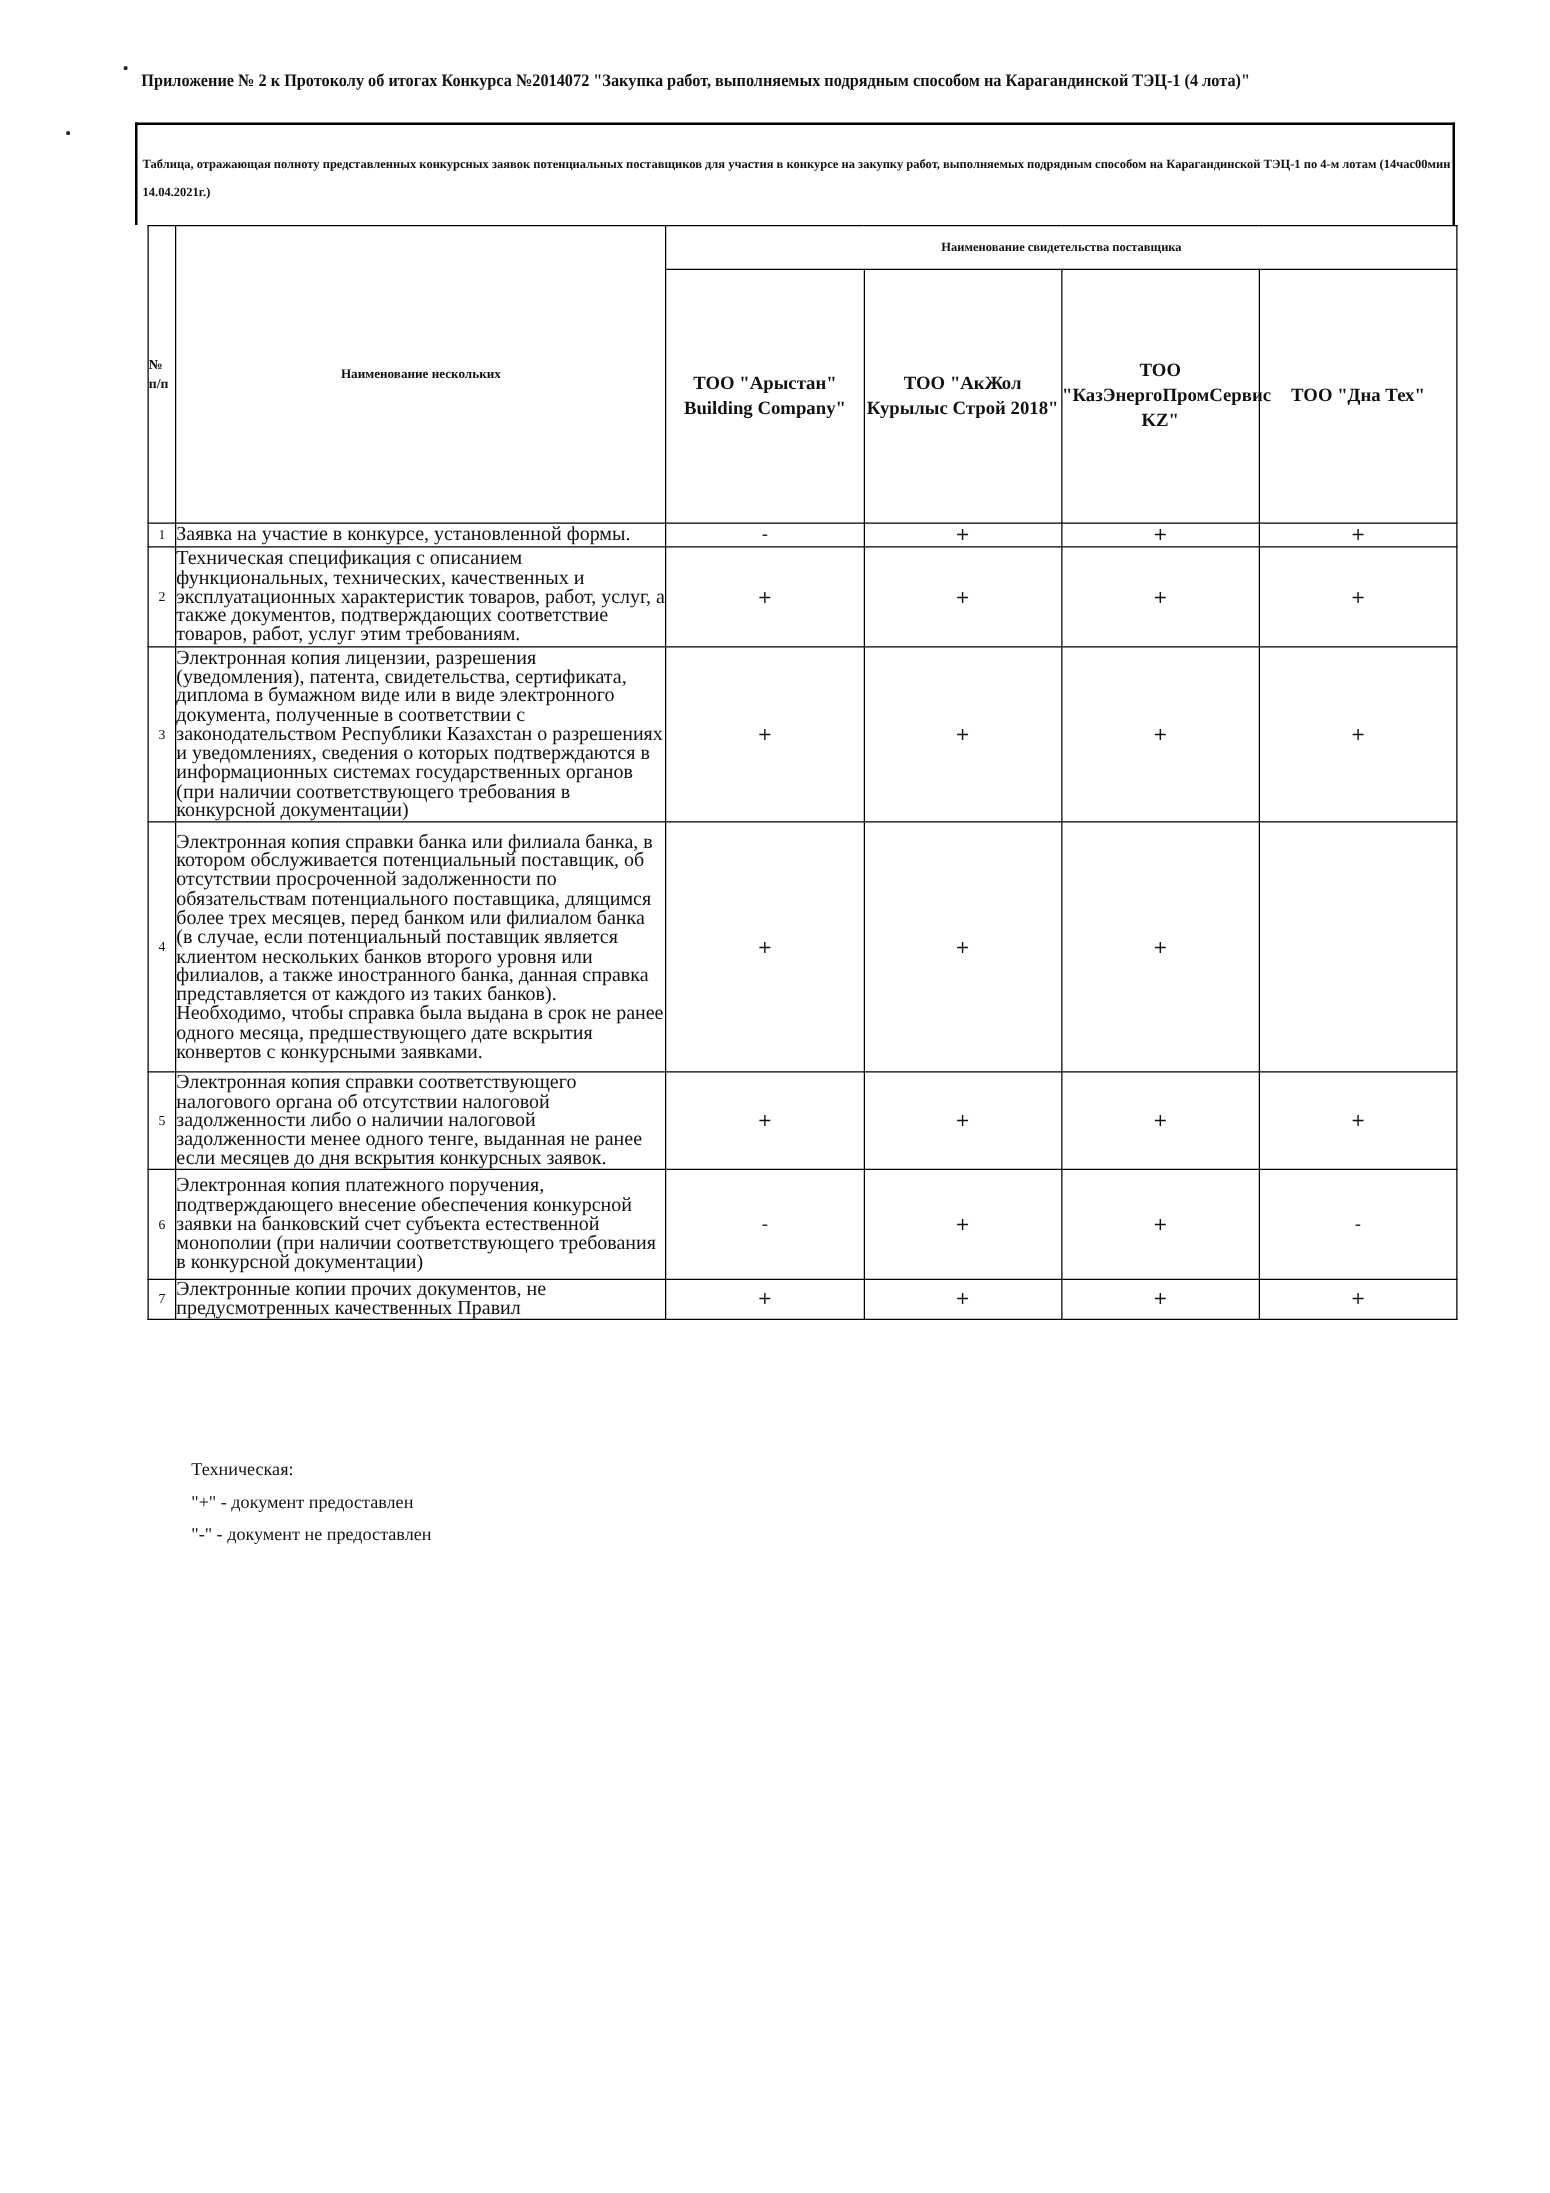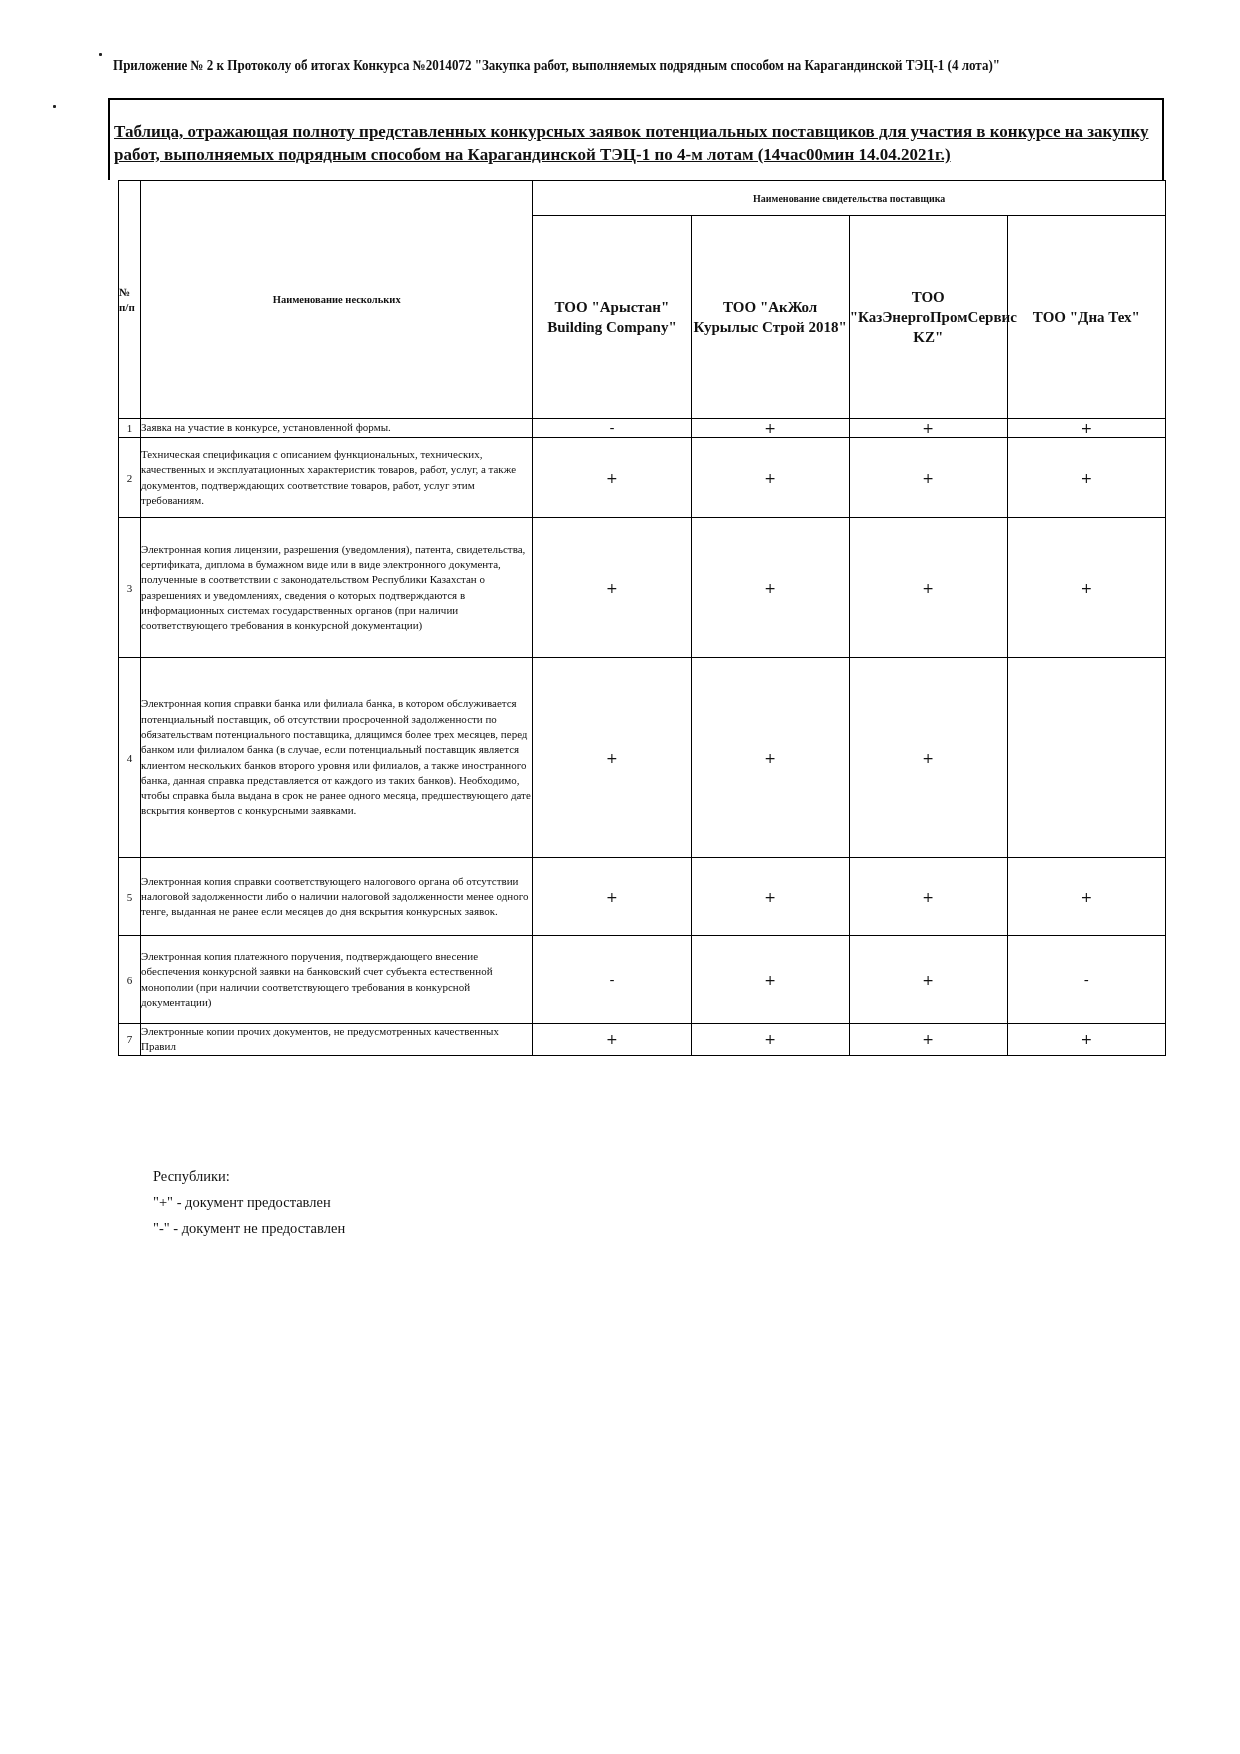--- a/index.html
+++ b/index.html
@@ -1,31 +1,31 @@
 <!DOCTYPE html>
 <html><head>
 <meta charset="utf-8">
 <style>
   html, body { margin: 0; padding: 0; background: #ffffff; }
   body { width: 1240px; height: 1754px; position: relative; font-family: "Liberation Serif", "DejaVu Serif", serif; color: #111; overflow: hidden; }
   .appendix-title { position: absolute; left: 113px; top: 56px; width: 1010px; font-size: 14px; font-weight: bold; line-height: 19px; transform: scaleX(0.93); transform-origin: left top; }
   .frame { position: absolute; left: 108px; top: 98px; width: 1058px; height: 1040px; }
   .caption-box { position: absolute; left: 0; top: 0; width: 1056px; height: 82px; border: 2px solid #000; border-bottom: none; box-sizing: border-box; }
-  .caption { position: absolute; left: 4px; top: 20px; width: 1050px; font-size: 17px; font-weight: bold; line-height: 23px; text-decoration: underline; }
+  .caption { position: absolute; left: 4px; top: 20px; width: 1050px; font-size: 10px; font-weight: bold; line-height: 23px; }
   table.grid { position: absolute; left: 10px; top: 82px; width: 1048px; border-collapse: collapse; table-layout: fixed; }
   table.grid td, table.grid th { border: 1.6px solid #000; padding: 0; vertical-align: middle; }
   table.grid th { font-weight: bold; }
   .num-col { width: 22px; text-align: center; font-size: 11px; }
   .doc-col { width: 392px; }
   .sup-col { width: 158px; }
   .hdr-group { height: 34px; font-size: 10px; text-align: center; }
   .hdr-num { font-size: 11px; text-align: left; line-height: 15px; font-weight: bold; }
   .hdr-doc { font-size: 10.5px; text-align: center; font-weight: bold; }
   .hdr-sup { height: 202px; font-size: 15px; text-align: center; line-height: 20px; font-weight: bold; padding: 0 4px; }
-  .doc-text { font-size: 11px; line-height: 15.3px; padding: 1px 2px 1px 4px; text-align: left; }
+  .doc-text { font-size: 16px; line-height: 15.3px; padding: 1px 2px 1px 4px; text-align: left; }
   .mark { text-align: center; font-size: 14px; font-family: "DejaVu Sans", sans-serif; }
   .notes { position: absolute; left: 153px; top: 1163px; font-size: 14.5px; line-height: 26px; }
   .dot { position: absolute; width: 3px; height: 3px; background: #222; border-radius: 1px; }
 </style>
 </head>
 <body>
 
 <span class="dot" style="left:99px;top:53px;"></span>
 <span class="dot" style="left:53px;top:105px;"></span>
 
@@ -113,16 +113,16 @@
           <td class="mark">+</td>
           <td class="mark">+</td>
           <td class="mark">+</td>
           <td class="mark">+</td>
         </tr>
       </tbody>
   </table>
 </div>
 
 <div class="notes">
-  <div>Республики:</div>
+  <div>Техническая:</div>
   <div>"+" - документ предоставлен</div>
   <div>"-"  - документ не предоставлен</div>
 </div>
 
 </body></html>

